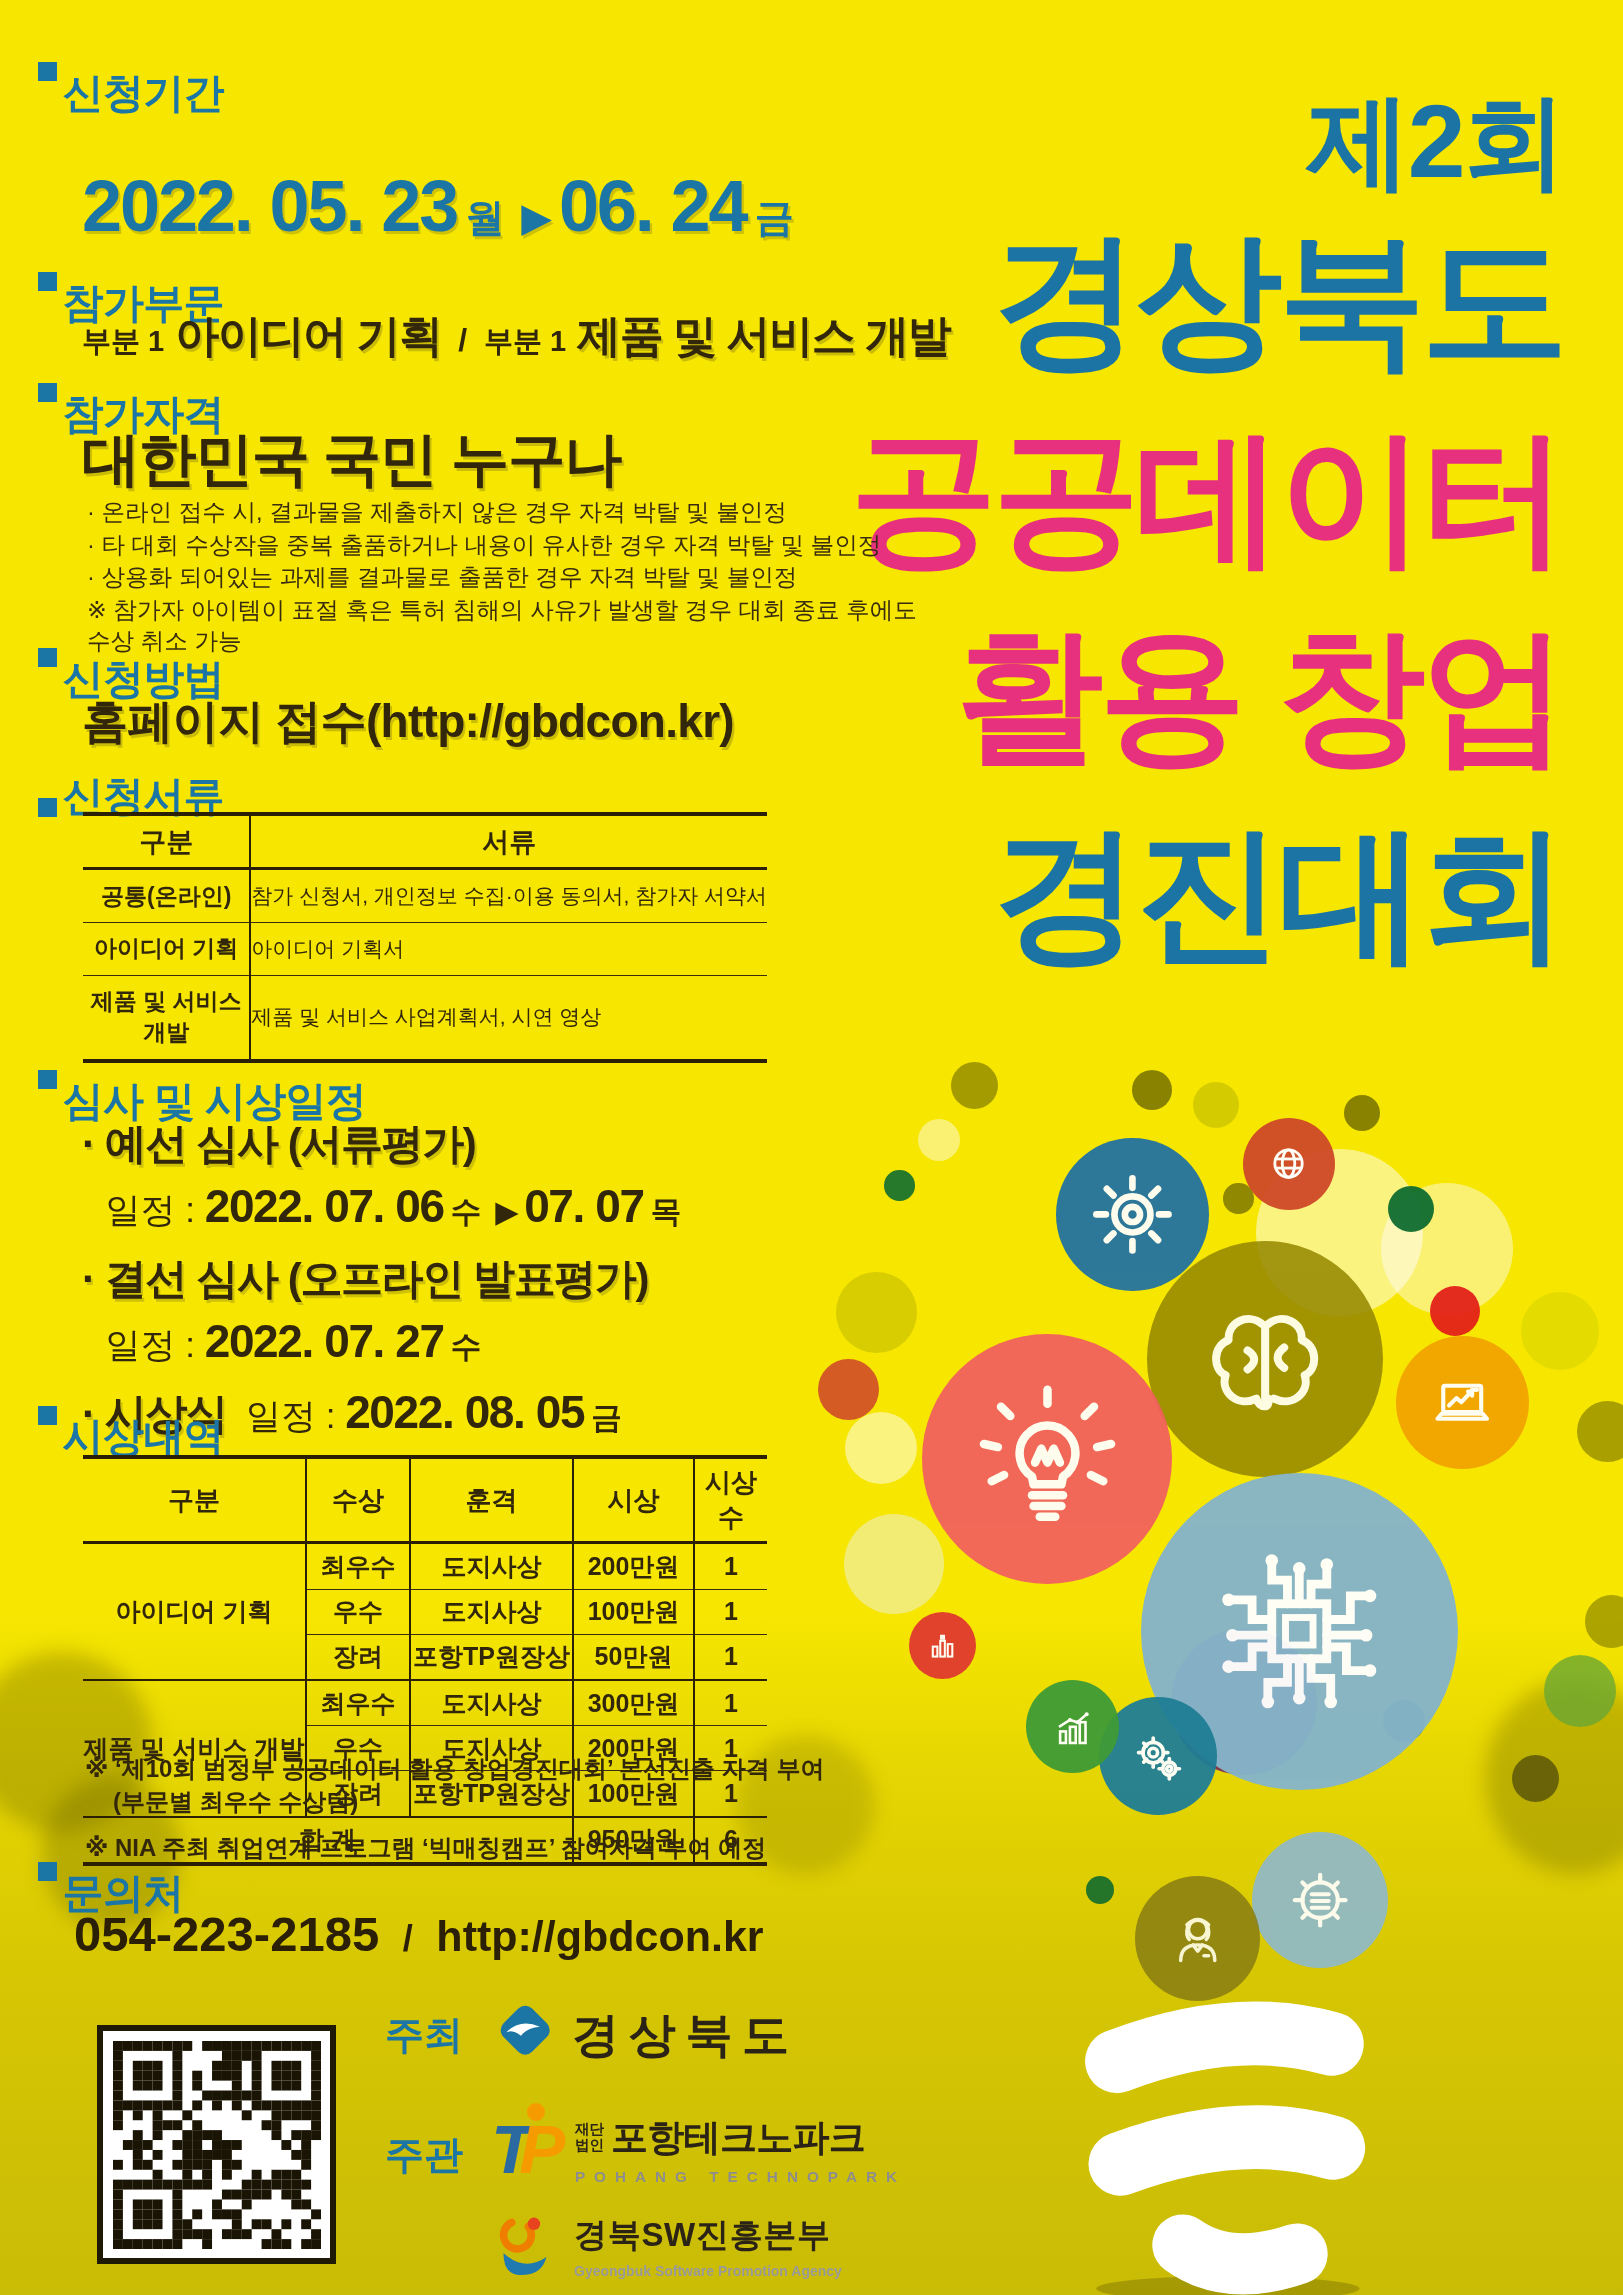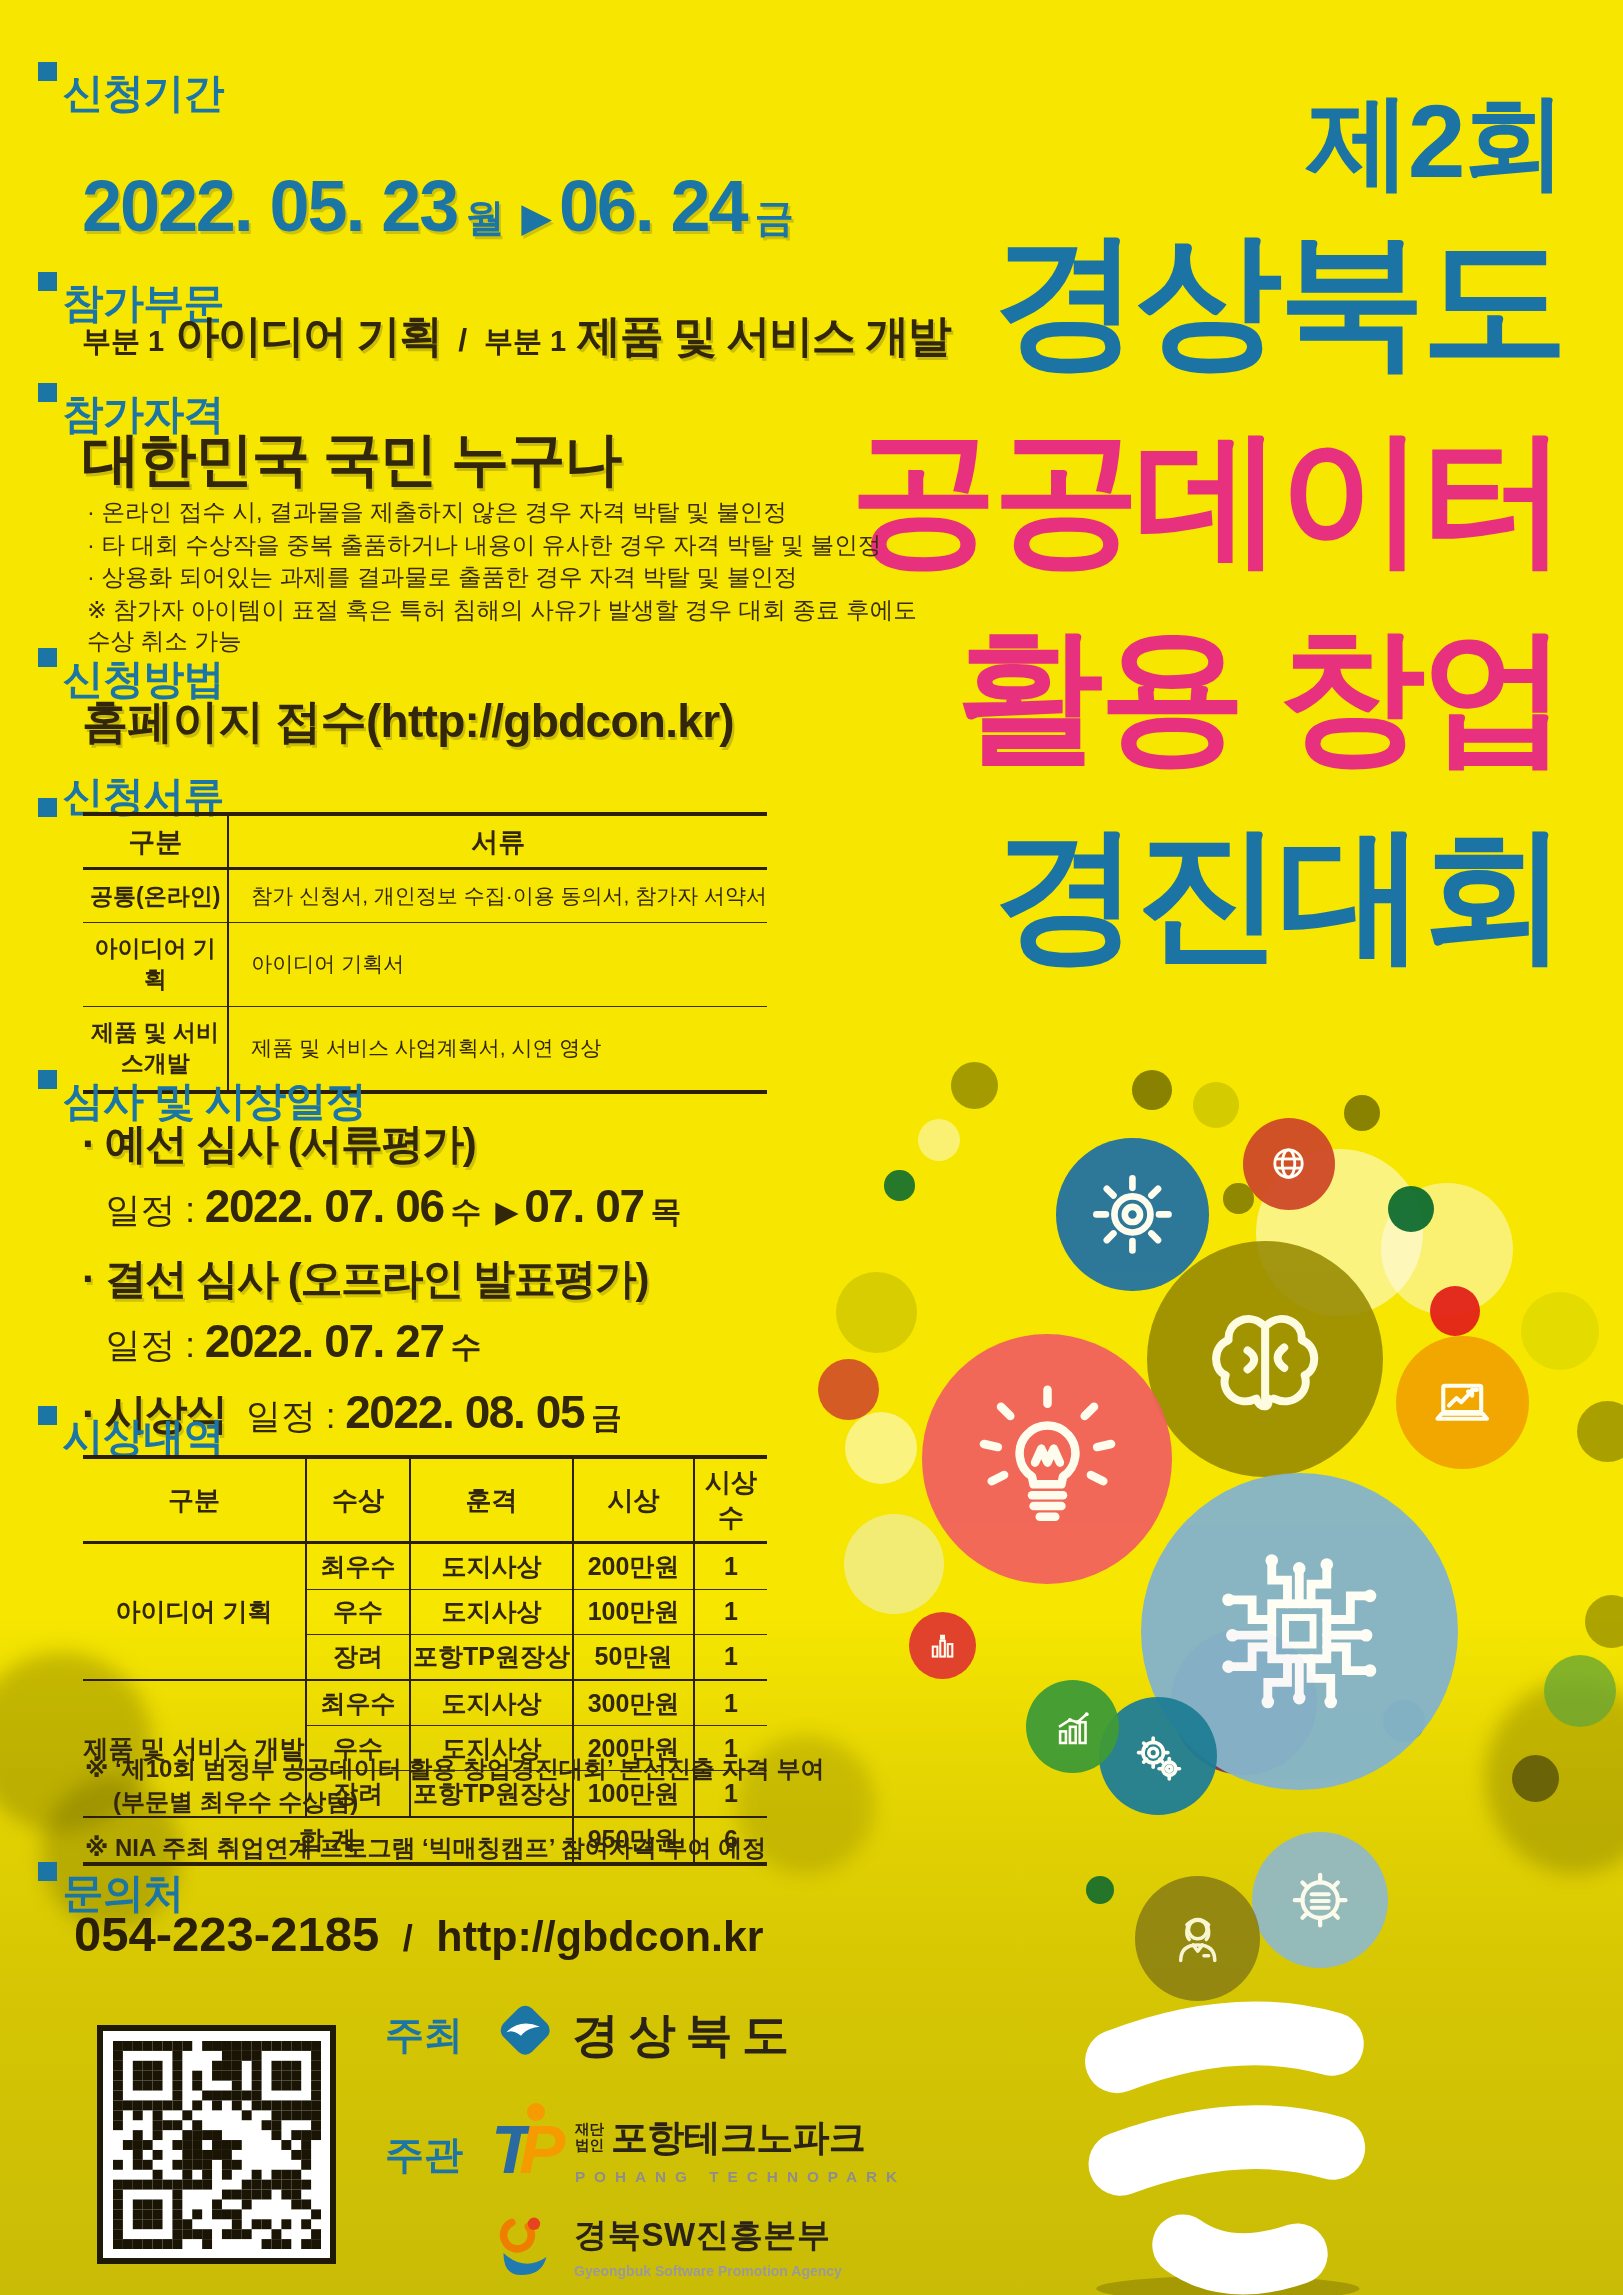--- a/index.html
+++ b/index.html
@@ -38,21 +38,21 @@
   .tbl{position:absolute;left:83px;border-collapse:collapse;color:#32270B;
     border-top:4.9px solid #2B2005;border-bottom:4.9px solid #2B2005;}
   .tbl th{border-bottom:3.5px solid #2B2005;font-weight:800;text-align:center;}
   .tbl td{border-top:1.4px solid #3A2D0F;}
   .tbl th+th,.tbl td+td{border-left:2.1px solid #2B2005;}
   .tbl tbody tr:first-child td{border-top:none;}
   .docs{top:812px;width:684px;}
   .docs th{font-size:27px;padding:7.6px 0;}
   .docs td{font-size:23px;padding:10.4px 0;}
   .docs .c1{width:239px;text-align:center;font-weight:700;}
-  .docs .c2{padding-left:22px;font-weight:500;white-space:nowrap;font-size:21px;}
+  .docs .c2{font-weight:500;white-space:nowrap;font-size:21px;}
   .awards{top:1455px;width:684px;}
   .awards th{font-size:26px;padding:6.2px 0;}
   .awards td{font-size:25px;font-weight:600;text-align:center;padding:5.6px 0;}
   .awards .cat{font-weight:700;border-right:2.1px solid #2B2005;width:222px;line-height:1.15;}
   .awards .gsep td{border-top:2.8px solid #2B2005;}
   .awards .total td{border-top:2.8px solid #2B2005;font-weight:700;}
   
   .sched{position:absolute;left:82px;top:1116px;color:#32270B;white-space:nowrap;}
   .s-name{font-size:42px;font-weight:900;letter-spacing:-1.4px;text-shadow:2.1px 2.8px 0 rgba(150,140,15,0.40);}
   .s-row{margin:7px 0 16.7px 23.6px;}

